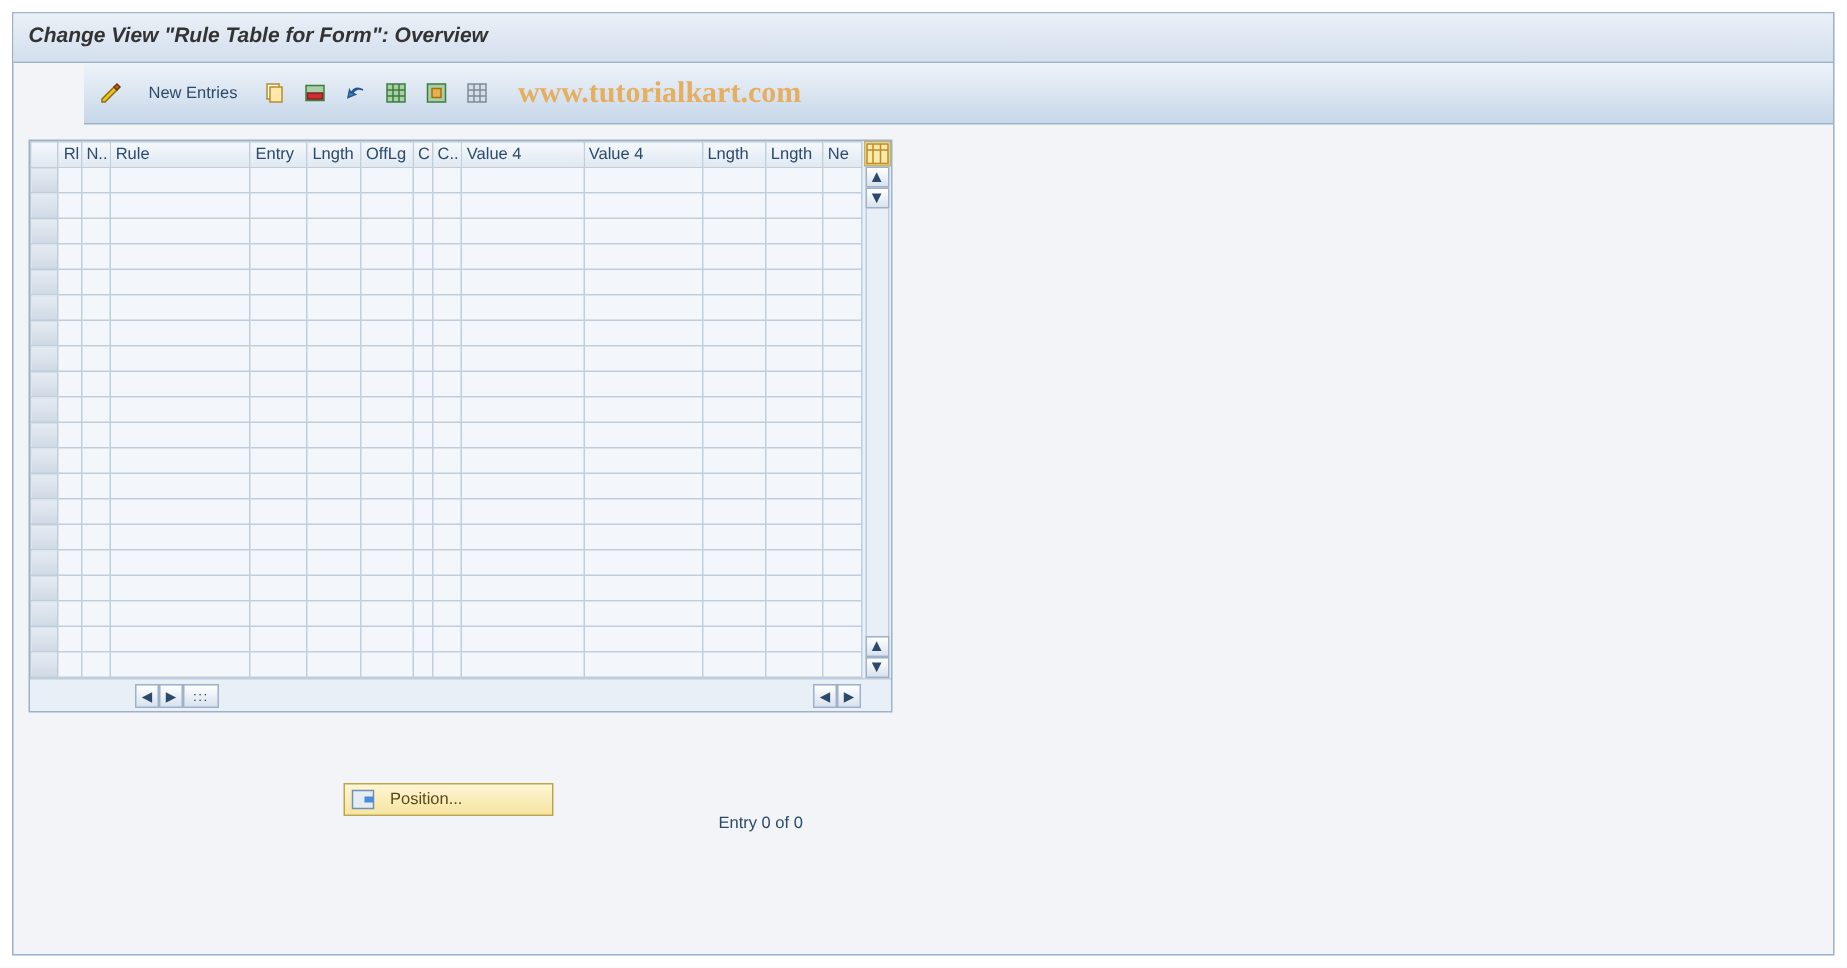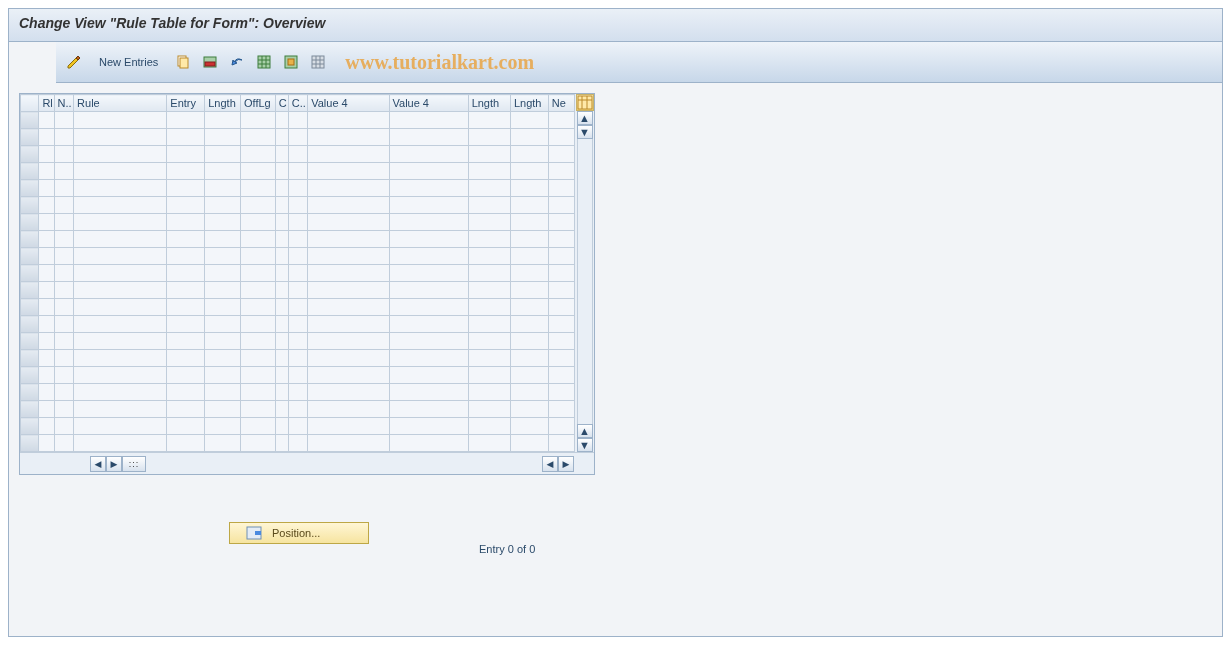--- a/index.html
+++ b/index.html
@@ -196,21 +196,21 @@
   }
   .position-btn {
     margin-left: 210px;
     width: 140px;
     height: 22px;
     border: 1px solid #bda746;
     background: linear-gradient(#fff6d5,#f6e4a0);
     cursor: pointer;
     display: flex;
     align-items: center;
-    padding: 0 16px;
+    padding: 0 4px;
     gap: 8px;
     color: #5a4a1b;
   }
   .position-btn .picon {
     width: 18px; height: 16px;
     display:flex;align-items:center;justify-content:center;
   }
   .entry-text { color: #2b4a6a; margin-top: 33px; }
 
   svg { display: block; }

